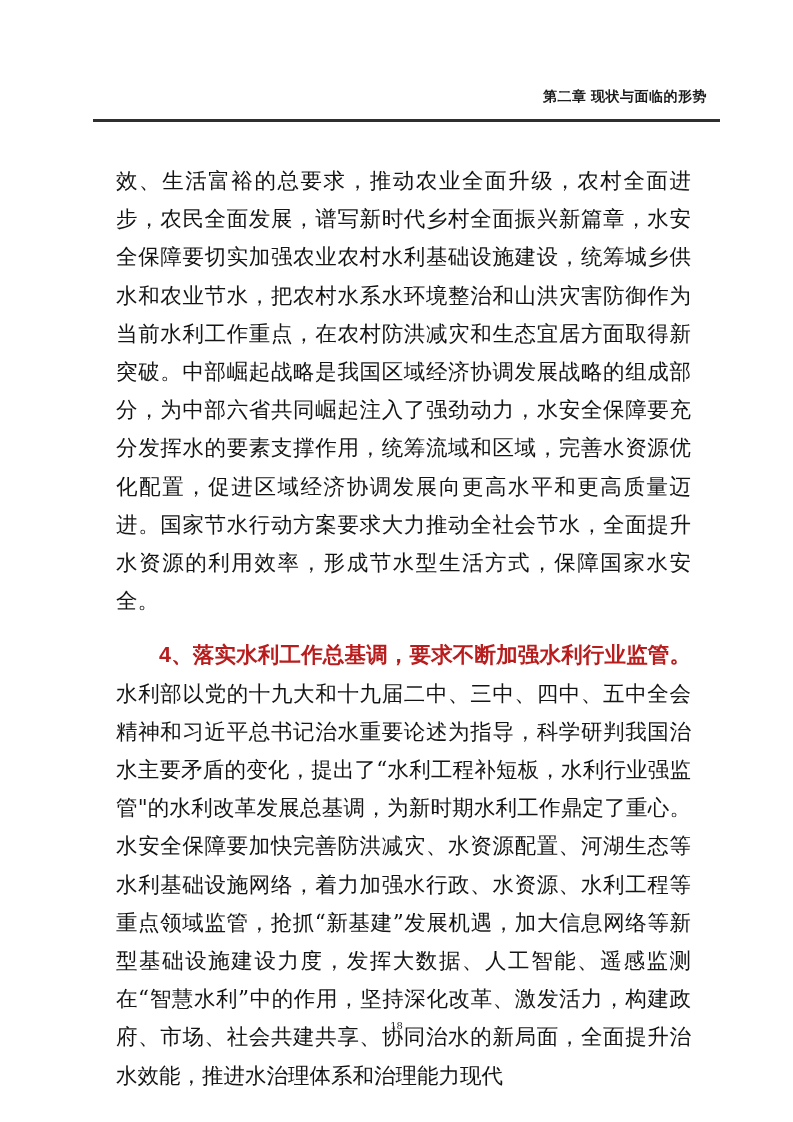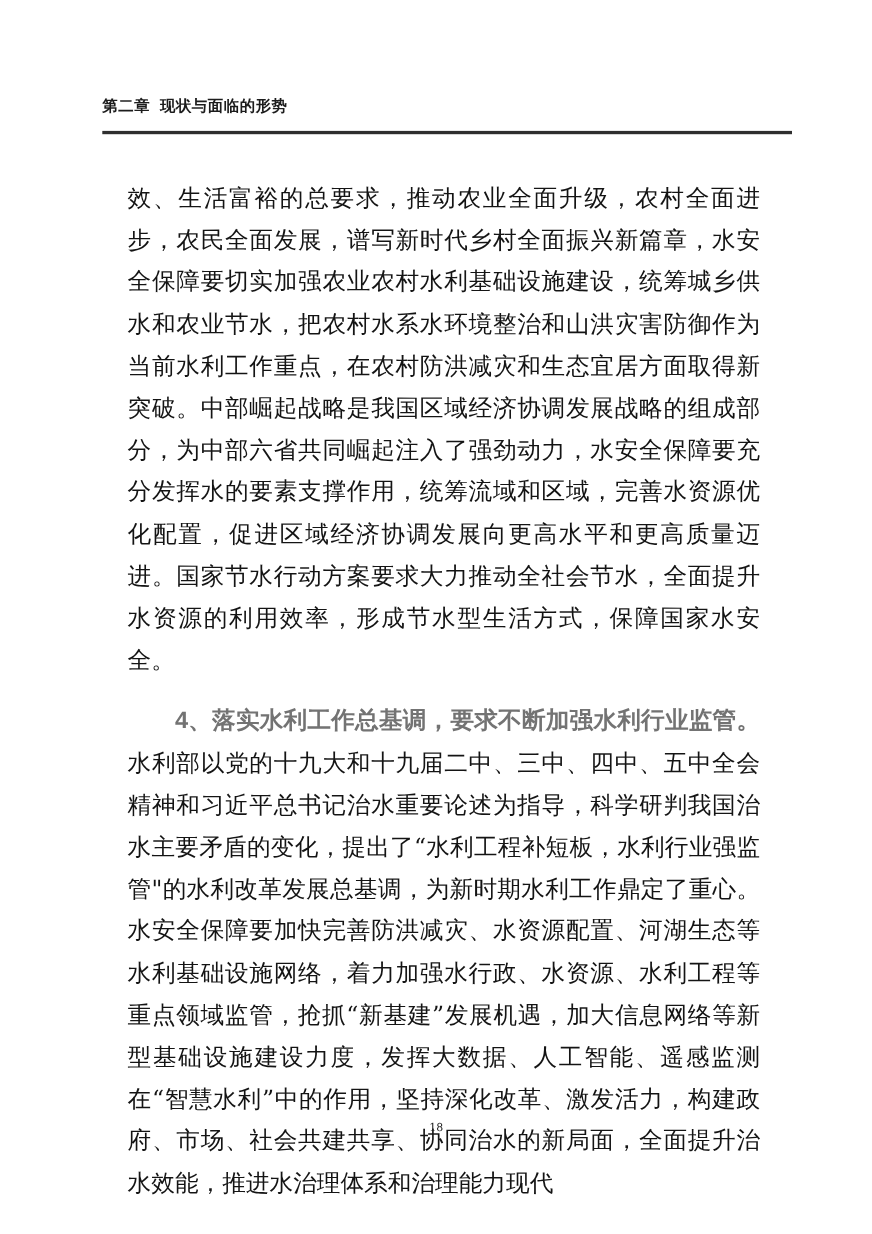--- a/index.html
+++ b/index.html
@@ -15,21 +15,22 @@
     background: #ffffff;
     overflow: hidden;
     font-family: "DejaVu Serif", serif;
     color: #141414;
   }
   .running-header {
     position: absolute;
     left: 93px;
     top: 88px;
     width: 614px;
-    font-family: Liberation Mono, monospace;
+    text-align: right;
+    font-family: Liberation Sans, sans-serif;
     font-weight: 700;
     font-size: 14px;
     letter-spacing: 0.5px;
     color: #1c1c1c;
     white-space: pre;
   }
   .header-rule {
     position: absolute;
     left: 93px;
     top: 119px;
@@ -51,21 +52,21 @@
   .content p {
     margin: 16px;
     padding: 0;
   }
   .para-indent {
     text-indent: 43px;
   }
   .section-lead {
     font-weight: 700;
     font-family: "Liberation Sans", "DejaVu Sans", sans-serif;
-    color: #737373;
+    color: #b91c1c;
   }
   .page-footer {
     position: absolute;
     left: 0;
     top: 1020px;
     width: 100%;
     text-align: center;
     font-size: 10px;
     font-family: "DejaVu Serif", serif;
     color: #222;

